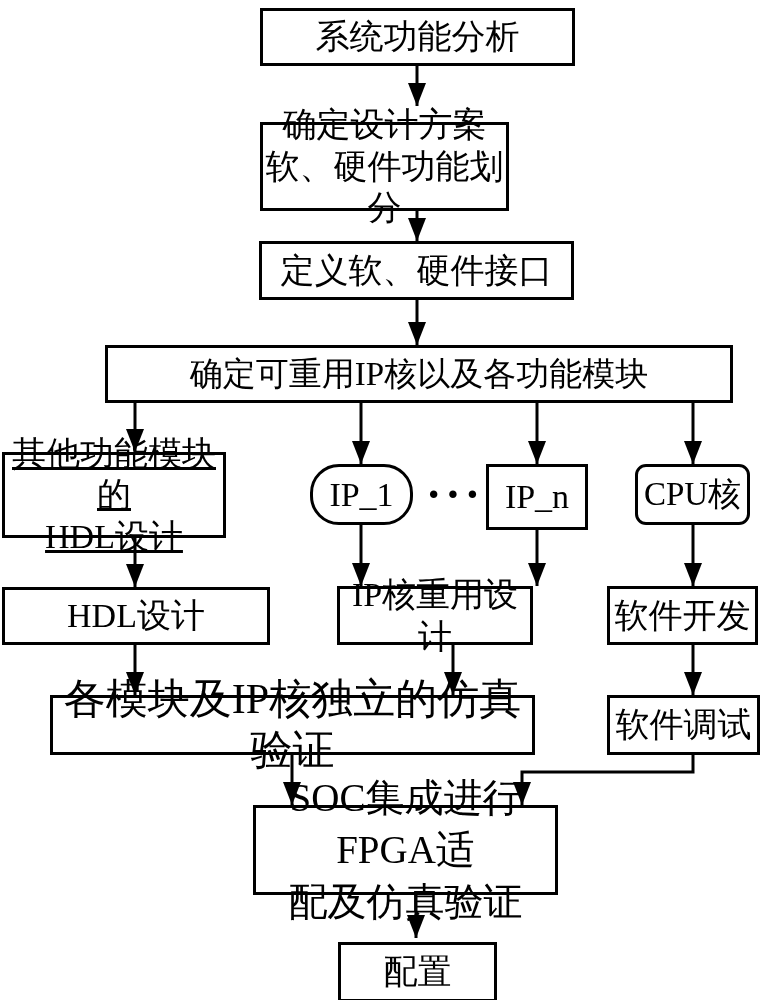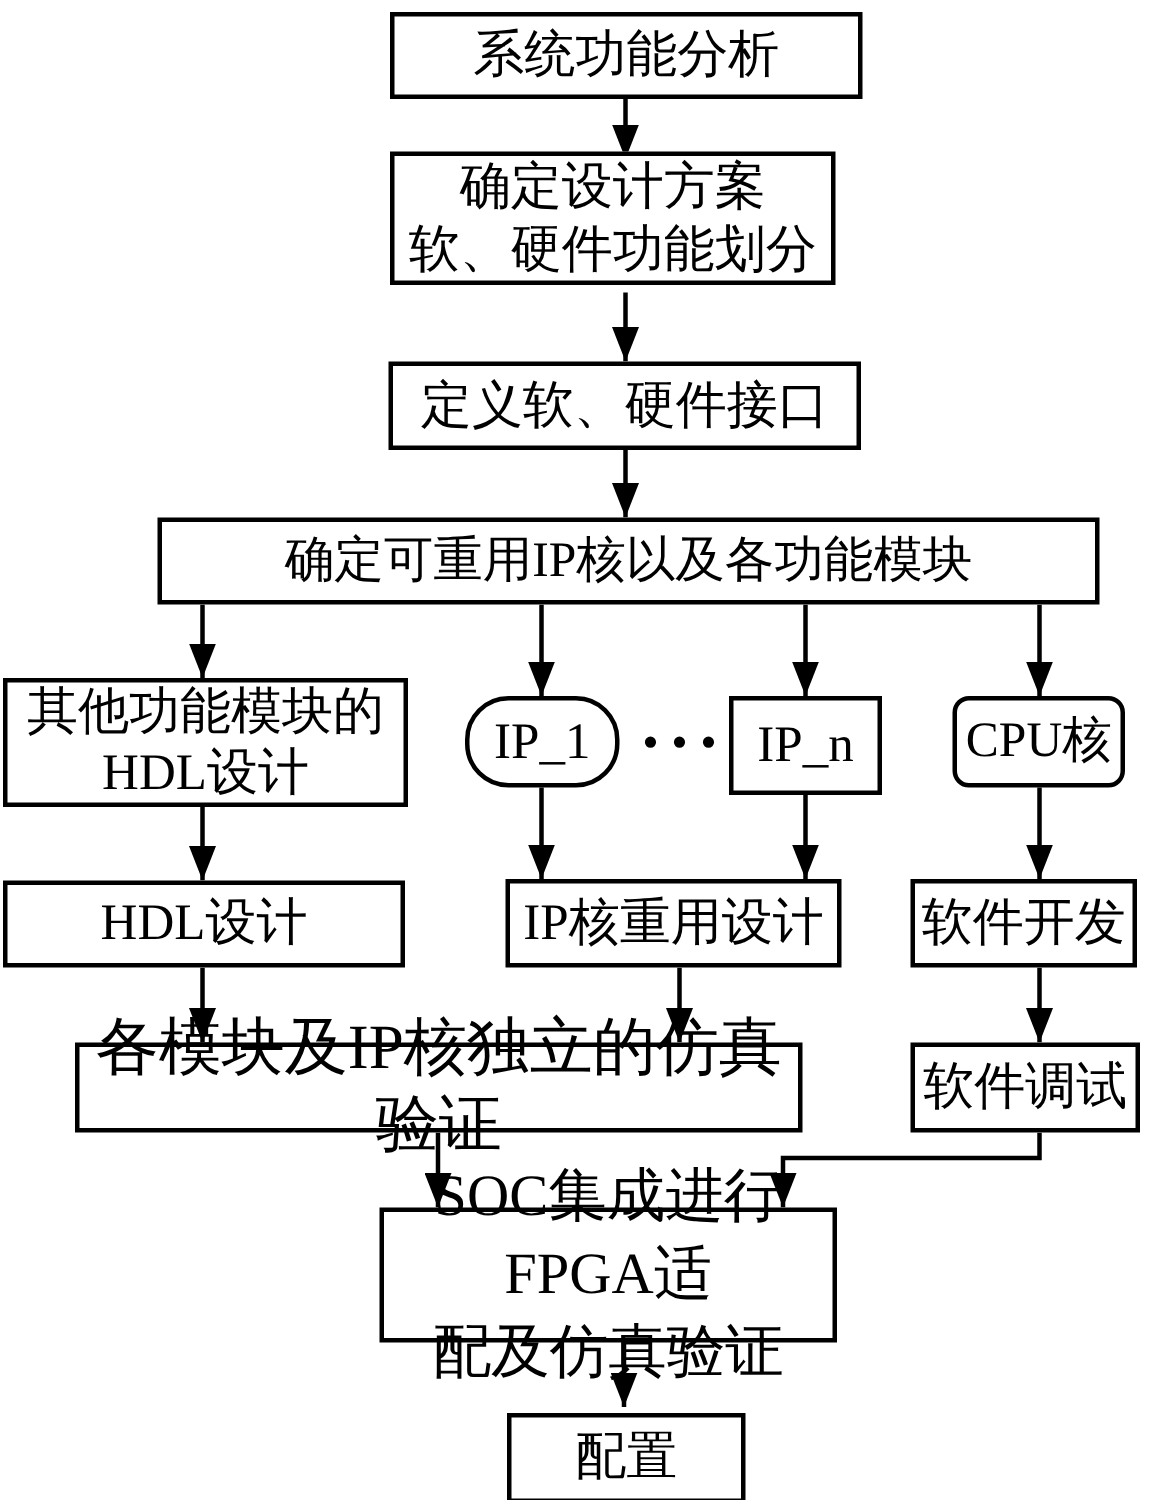--- a/index.html
+++ b/index.html
@@ -14,29 +14,29 @@
     white-space:pre-line;font-size:34px;line-height:1.22;z-index:2;
   }
   #edges{position:absolute;left:0;top:0;width:780px;height:1000px;z-index:1;}
   .edge{fill:none;stroke:#000;stroke-width:3;}
   .ellipsis{
     position:absolute;z-index:2;font-size:46px;font-weight:bold;
     letter-spacing:4px;display:flex;align-items:center;justify-content:center;
   }
   
   #n-sys        {left:260px;top:8px;  width:315px;height:58px;}
-  #n-scheme     {left:260px;top:101px;width:297px;height:89px;}
+  #n-scheme     {left:260px;top:122px;width:249px;height:89px;}
   #n-interface  {left:259px;top:241px;width:315px;height:59px;}
   #n-determine  {left:105px;top:345px;width:628px;height:58px;font-size:33px;}
-  #n-other      {left:2px;  top:452px;width:270px;height:86px;}
+  #n-other      {left:2px;  top:452px;width:224px;height:86px;text-decoration:underline;}
   #n-ip1        {left:310px;top:464px;width:103px;height:61px;border-radius:29px;}
   #n-ipn        {left:486px;top:464px;width:102px;height:66px;}
   #n-cpu        {left:635px;top:464px;width:115px;height:61px;font-size:33px;border-radius:11px;}
   #n-hdl        {left:2px;  top:587px;width:268px;height:58px;}
-  #n-reuse      {left:337px;top:586px;width:224px;height:59px;}
+  #n-reuse      {left:337px;top:586px;width:196px;height:59px;}
   #n-swdev      {left:607px;top:586px;width:151px;height:59px;}
   #n-sim        {left:50px; top:695px;width:485px;height:60px;font-size:42px;}
   #n-debug      {left:607px;top:695px;width:153px;height:60px;}
   #n-soc        {left:253px;top:805px;width:305px;height:90px;font-size:39px;line-height:1.34;}
   #n-config     {left:338px;top:942px;width:159px;height:60px;}
   #ellipsis     {left:421px;top:468px;width:68px;height:52px;}
 </style>
 </head>
 <body>
 

